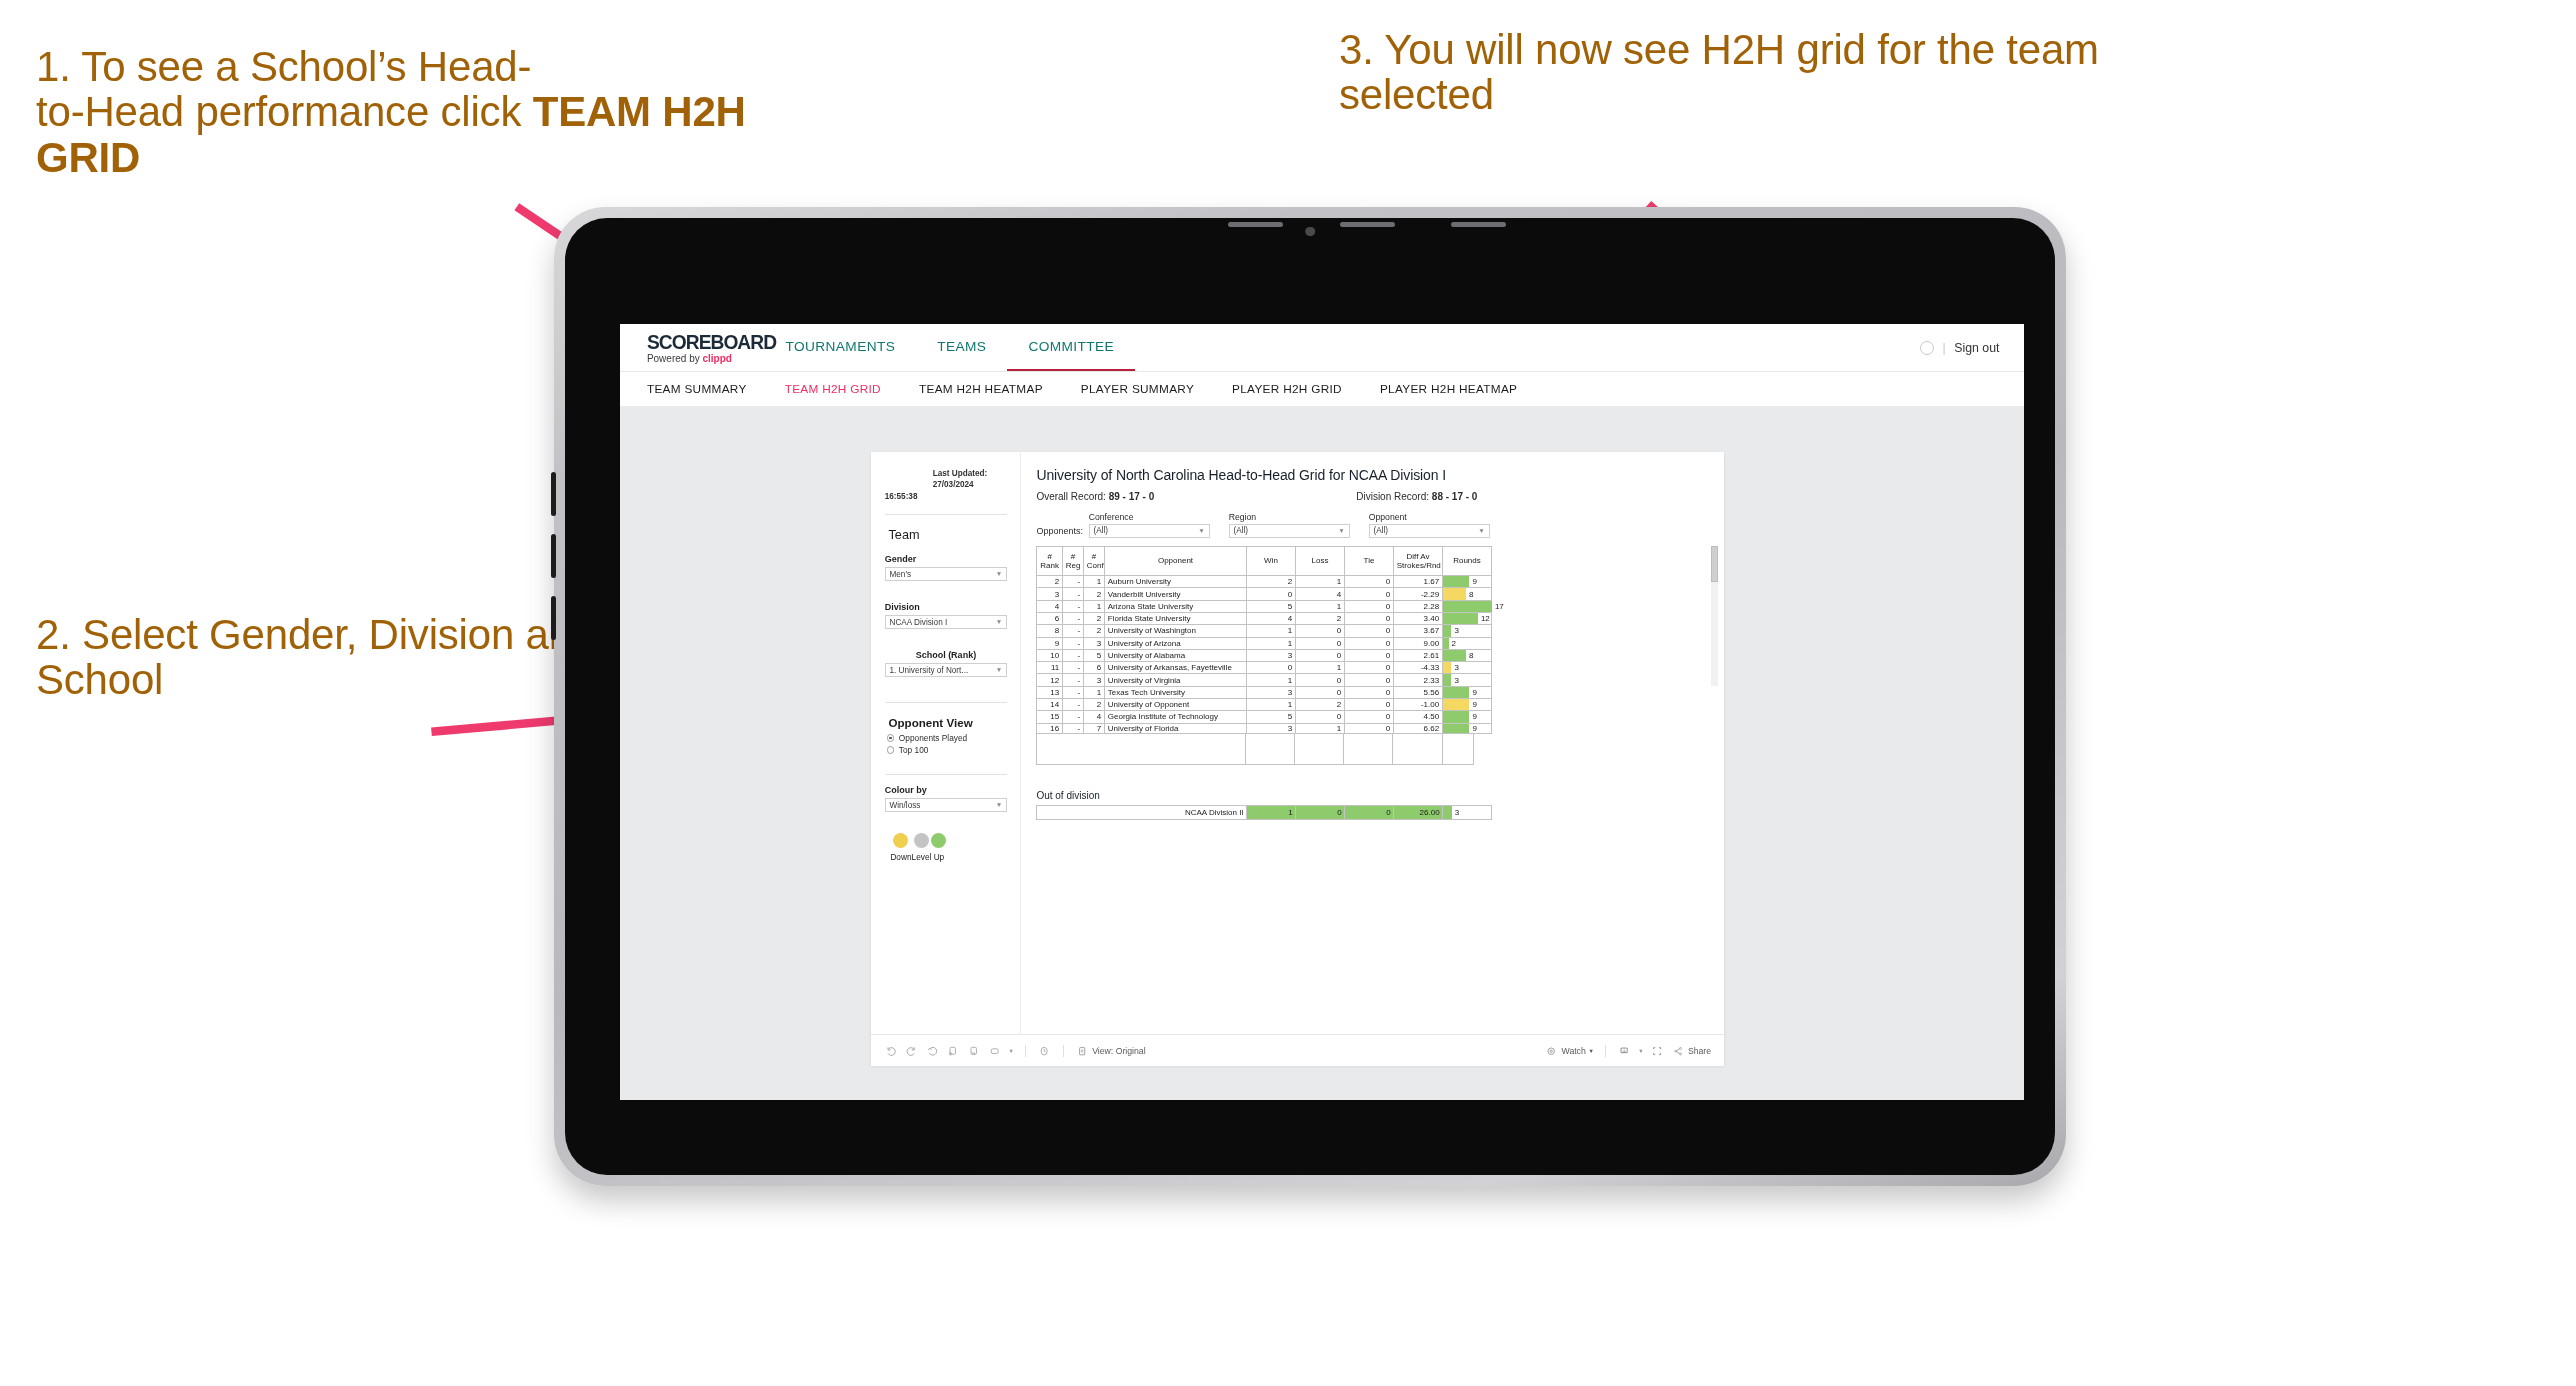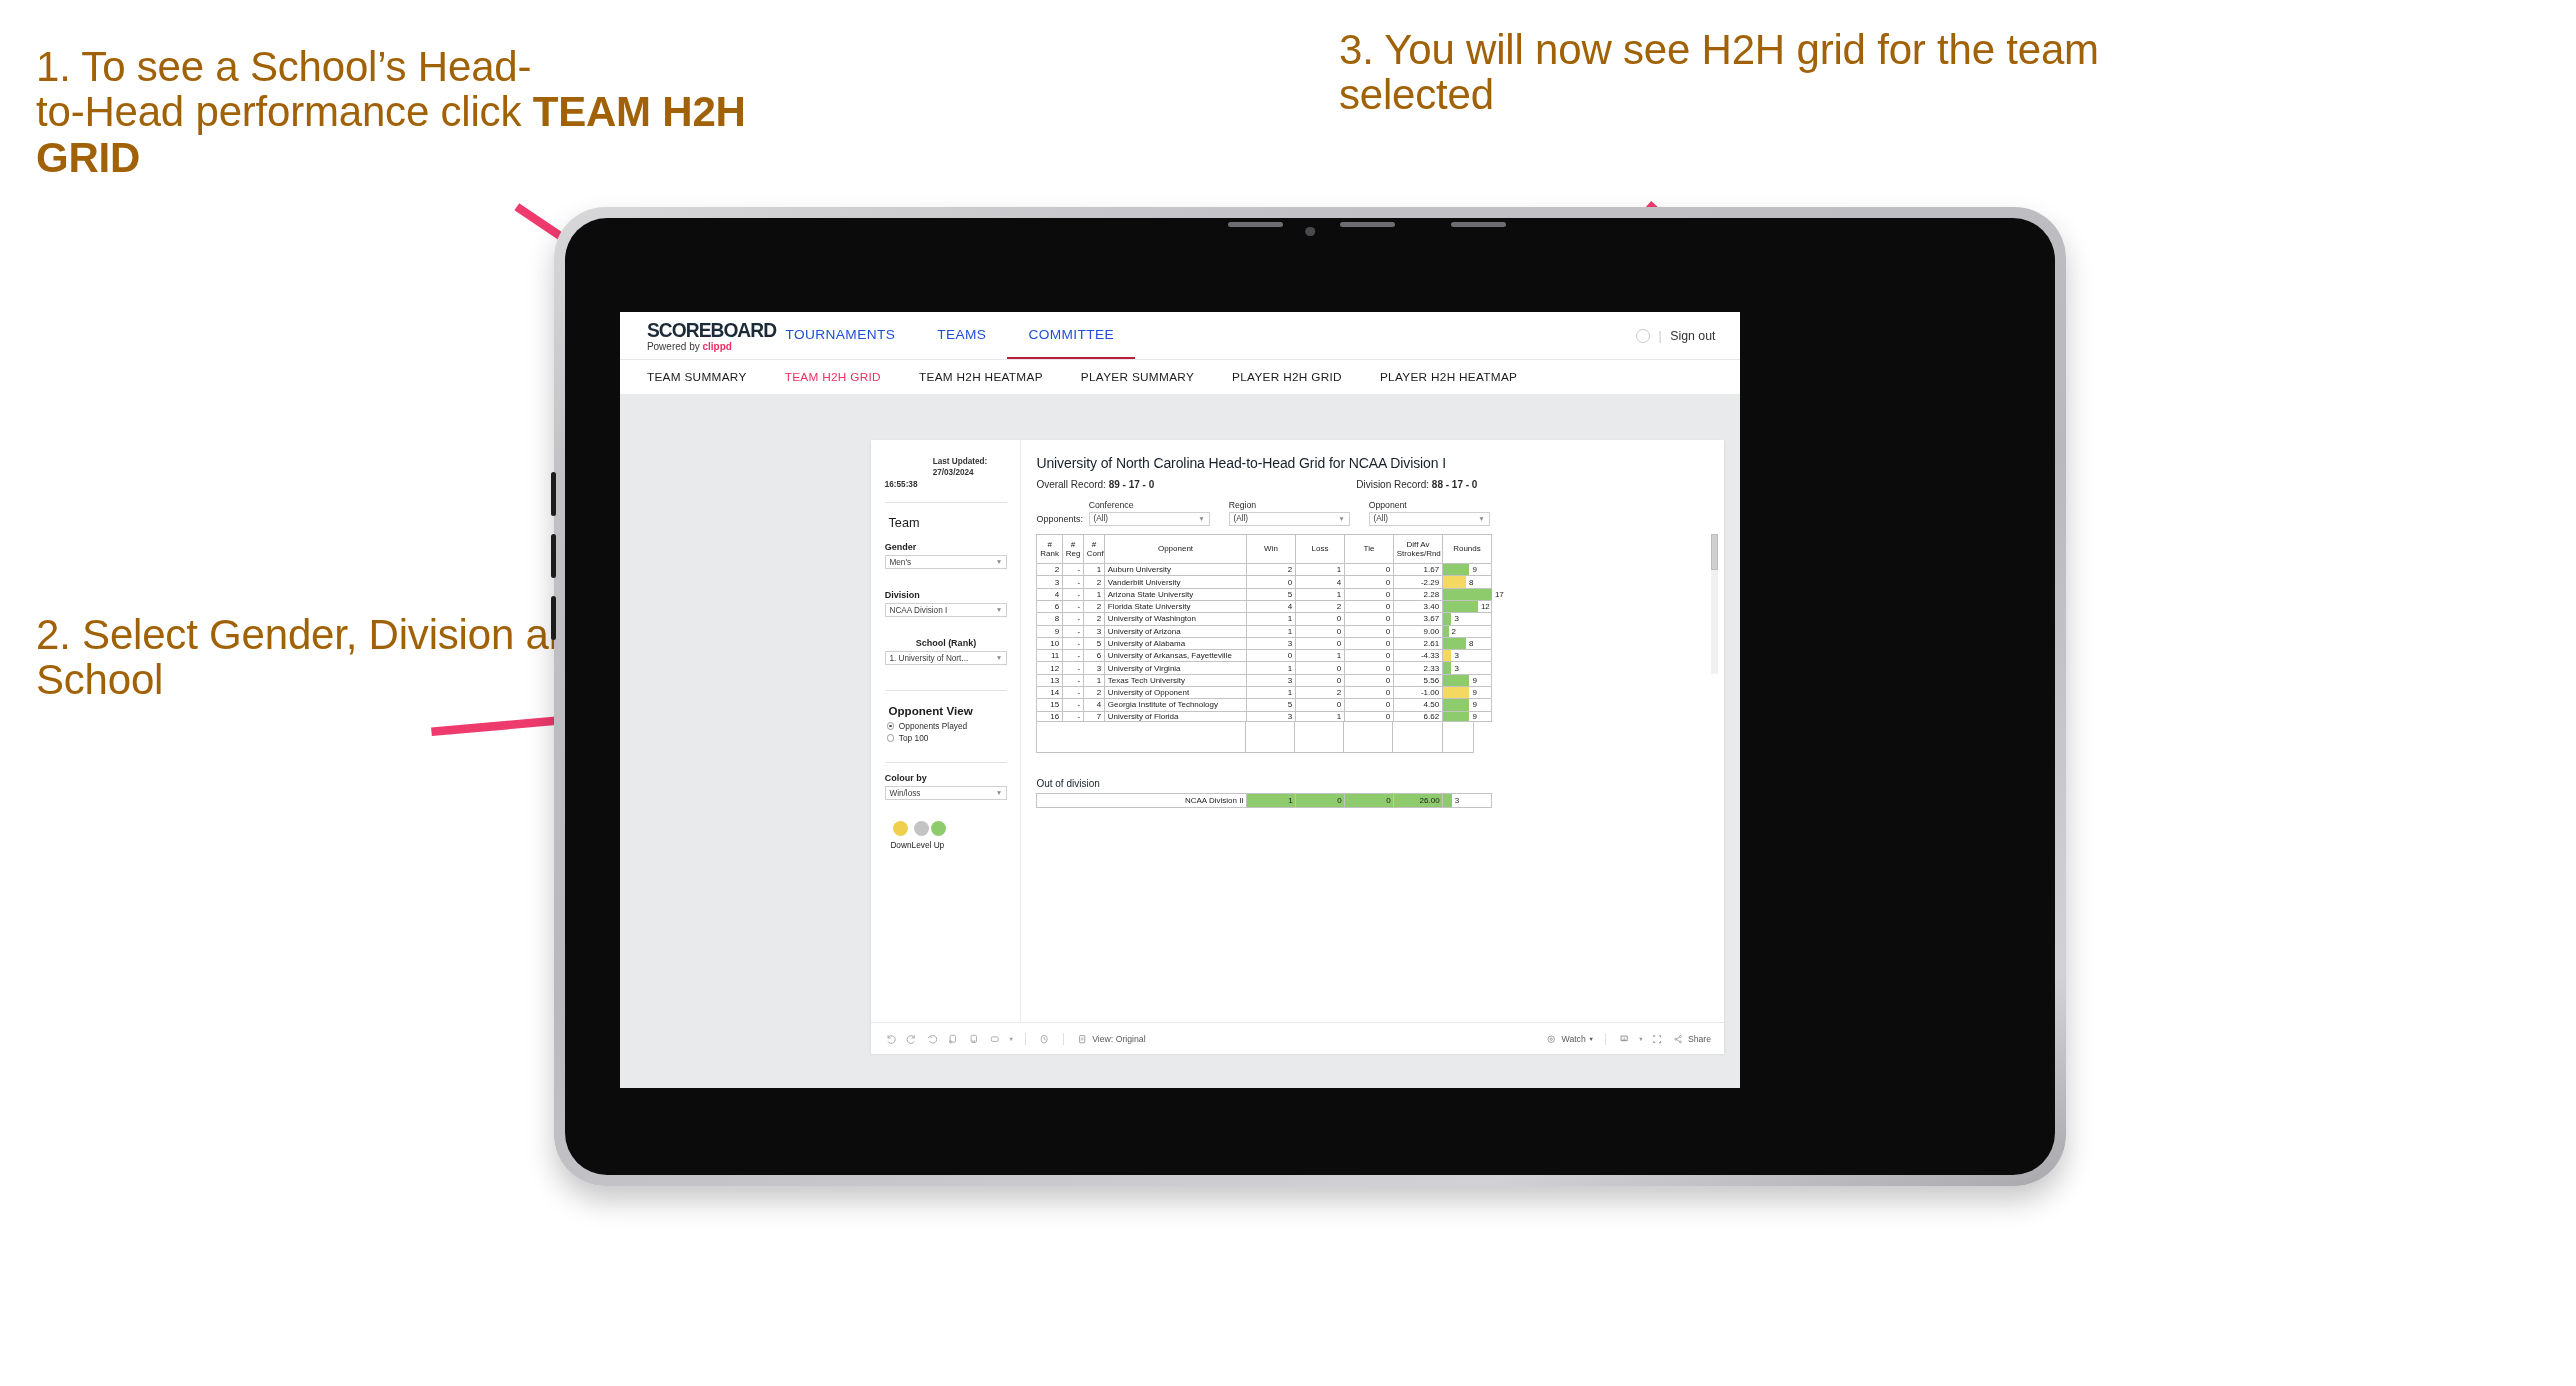--- a/index.html
+++ b/index.html
@@ -26,31 +26,31 @@
           box-shadow:0 15px 28.4px rgba(0,0,0,.22);padding:11.4px;box-sizing:border-box;}
   .tablet-screen{position:absolute;left:11.4px;top:11.4px;right:11.4px;bottom:11.4px;
           border-radius:42px;background:#0b0b0b;overflow:hidden;}
   .cam{position:absolute;top:8.5px;left:50%;transform:translateX(-50%);width:9.5px;height:9.5px;
        border-radius:50%;background:#4a4a4e;}
   .speaker{position:absolute;top:3.8px;width:55px;height:4.7px;border-radius:2.8px;background:#8f8f94;opacity:.75;}
   .sp1{left:44.5%}.sp2{left:52%}.sp3{left:59.5%}
   .side-btn{position:absolute;left:-2.8px;width:4.7px;border-radius:2.8px;background:#1c1c1c;}
 
   
-  .page{position:absolute;left:55px;top:94px;width:1120px;height:776px;background:#e9eaec;overflow:hidden;}
+  .page{position:absolute;left:55px;top:106px;width:1404px;height:776px;background:#e9eaec;overflow:hidden;}
 
   
   .topbar{height:47px;background:#fff;display:flex;align-items:stretch;position:relative;}
   .logo-wrap{display:flex;flex-direction:column;justify-content:center;padding:0 0 0 26.5px;width:144px;box-sizing:border-box;}
   .logo-main{font-family:"Liberation Sans", sans-serif;font-weight:bold;font-size:20px;letter-spacing:-1px;
              color:#1d2a38;line-height:1;transform:scaleX(.96);transform-origin:left;}
   .logo-sub{font-size:10px;color:#3a3a3a;margin-top:1.9px;line-height:1;}
   .logo-sub .brand{color:#ef2e63;font-weight:bold;}
   .topnav{display:flex;align-items:stretch;}
-  .topnav .tnav{display:flex;align-items:center;padding:0 21px;font-size:13.7px;color:#1d4ed8;
+  .topnav .tnav{display:flex;align-items:center;padding:0 21px;font-size:13.7px;color:#0f766e;
                 letter-spacing:0.4px;border-bottom:2.8px solid transparent;box-sizing:border-box;}
   .topnav .tnav.active{border-bottom-color:#b8203c;}
   .topbar-right{margin-left:auto;display:flex;align-items:center;gap:8.5px;padding-right:25px;font-size:12.3px;color:#333;}
   .user-ico{width:12.3px;height:12.3px;border-radius:50%;border:1.3px solid #c9c9c9;}
   .bar-sep{color:#c9c9c9;}
   .signout{cursor:pointer;}
 
   
   .subnav{height:34px;background:#fff;border-top:0.9px solid #e7e7e7;border-bottom:0.9px solid #dcdcdc;
           display:flex;align-items:center;padding-left:26.5px;gap:2px;}

